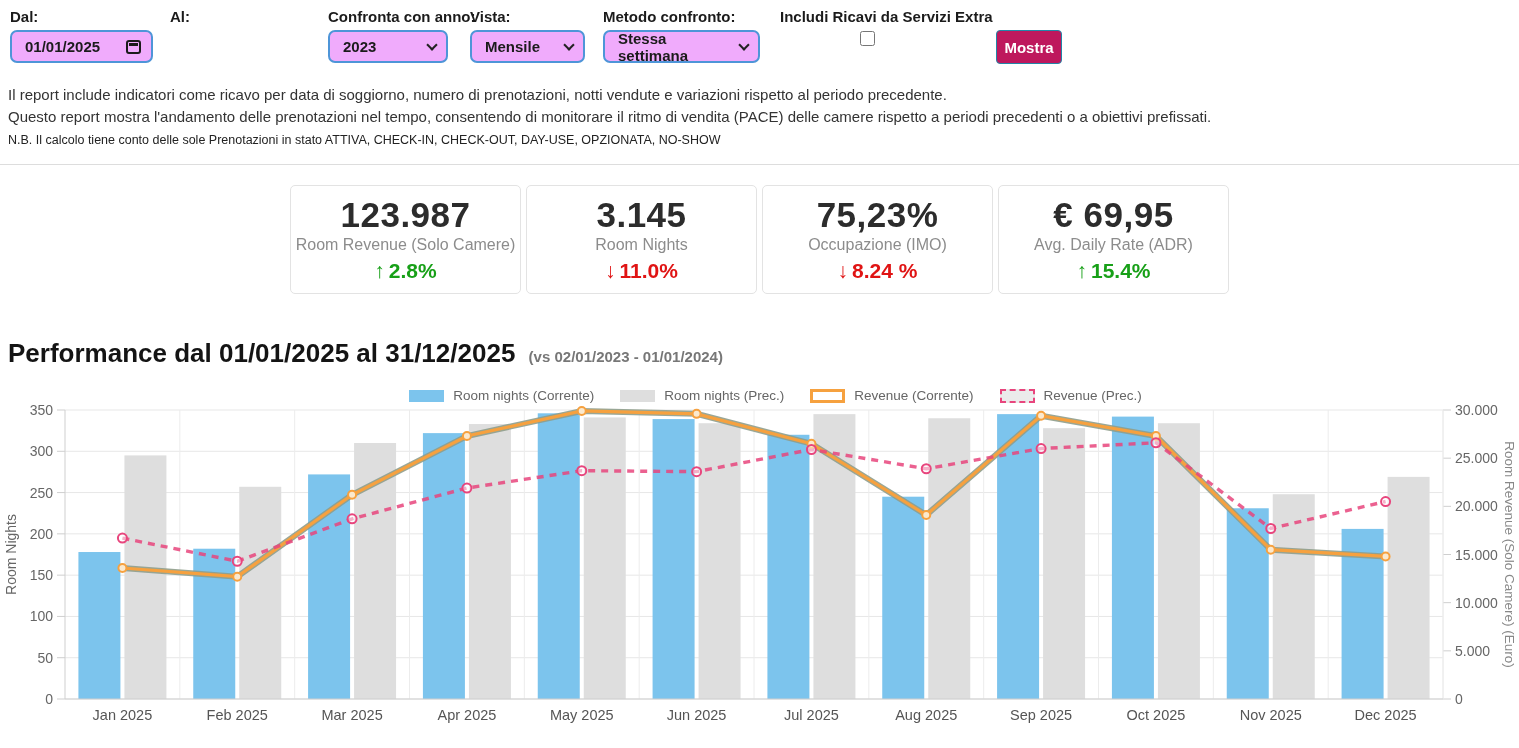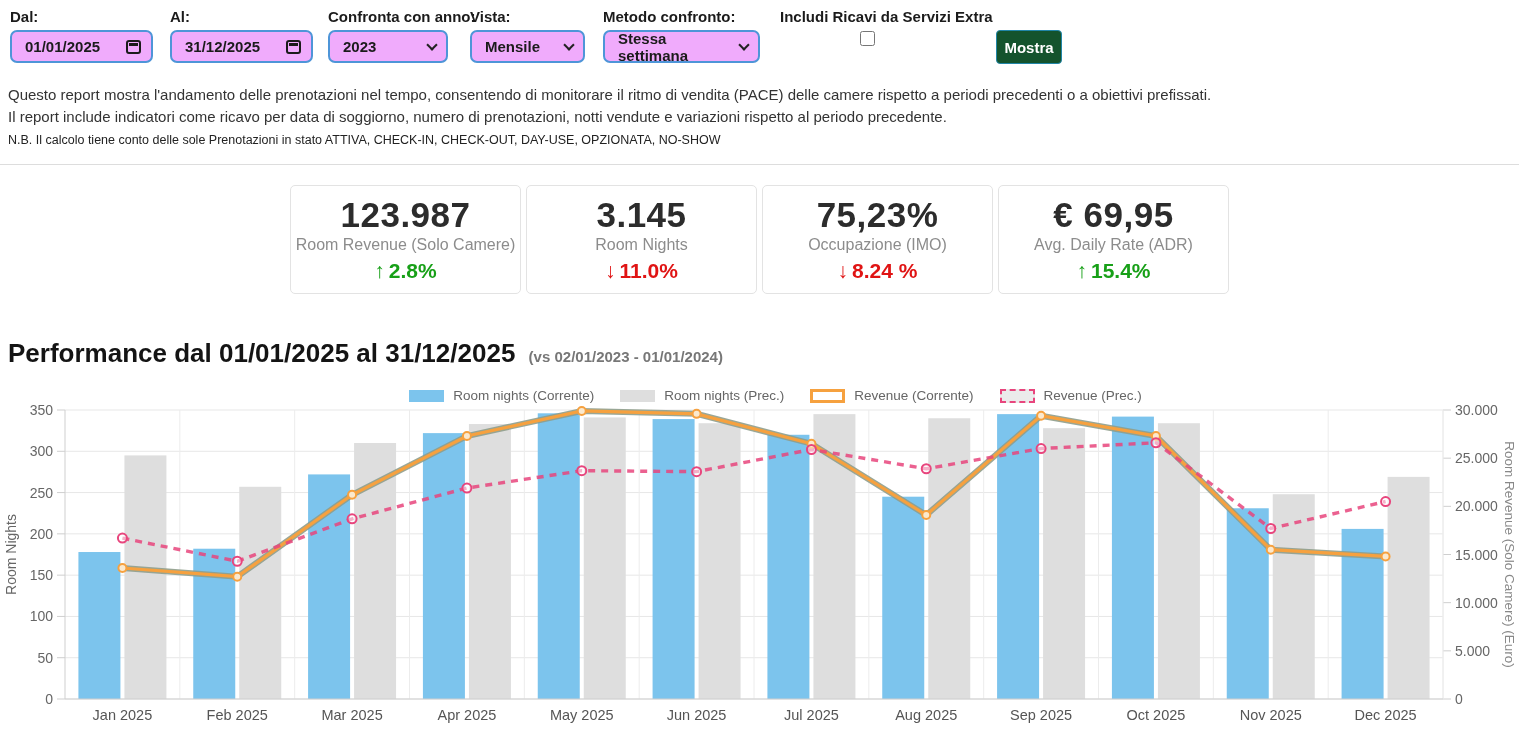--- a/index.html
+++ b/index.html
@@ -13,21 +13,21 @@
   .fbox { height:33px; border:2px solid #4E95D8; border-radius:7px; background:#f0abfc;
           display:flex; align-items:center; justify-content:space-between;
           padding:0 10px 0 13px; font-size:15px; font-weight:bold; color:#1b1b1b; cursor:pointer; }
   .cal-icon { position:relative; width:15px; height:14px; border:2px solid #1b1b1b; border-radius:3px; display:inline-block; }
   .cal-icon::before { content:""; position:absolute; left:1px; right:1px; top:1px; height:3px; background:#1b1b1b; }
   .chev-icon { width:8px; height:8px; border-right:2px solid #222; border-bottom:2px solid #222;
                transform:rotate(45deg); margin-top:-4px; display:inline-block; }
   .includi-label { position:absolute; left:780px; top:8px; font-size:15px; font-weight:bold; color:#1b1b1b; }
   .includi-check { position:absolute; left:860px; top:31px; width:15px; height:15px; cursor:pointer; }
   .mostra-btn { position:absolute; left:996px; top:30px; width:66px; height:34px;
-                background:#14532d; border:1px solid #2186A8; border-radius:4px;
+                background:#be185d; border:1px solid #2186A8; border-radius:4px;
                 color:#fff; font-size:15px; font-weight:bold; font-family:inherit; cursor:pointer; }
 
   
   .description { padding:12px 8px 0 8px; color:#333; }
   .desc-line { font-size:15px; line-height:22px; }
   .desc-note { font-size:12.5px; margin-top:5px; color:#222; }
   .divider { border:none; border-top:1px solid #ddd; margin-top:17px; }
 
   
   .kpi-row { display:flex; justify-content:center; margin-top:20px; }
@@ -61,24 +61,20 @@
 <div class="filters">
   <div class="fgroup" style="left:10px;">
     <div class="flabel">Dal:</div>
     <div class="fbox" style="width:143px;">
       <span>01/01/2025</span>
       <span class="cal-icon"></span>
     </div>
   </div>
   <div class="fgroup" style="left:170px;">
     <div class="flabel">Al:</div>
-    <div class="fbox" style="width:143px;">
-      <span>31/12/2025</span>
-      <span class="cal-icon"></span>
-    </div>
   </div>
   <div class="fgroup" style="left:328px;">
     <div class="flabel">Confronta con anno:</div>
     <div class="fbox" style="width:120px;">
       <span>2023</span>
       <span class="chev-icon"></span>
     </div>
   </div>
   <div class="fgroup" style="left:470px;">
     <div class="flabel">Vista:</div>
@@ -93,22 +89,22 @@
       <span>Stessa settimana</span>
       <span class="chev-icon"></span>
     </div>
   </div>
   <div class="includi-label">Includi Ricavi da Servizi Extra</div>
   <input type="checkbox" class="includi-check" style="">
   <button class="mostra-btn">Mostra</button>
 </div>
 
 <div class="description">
+  <div class="desc-line">Il report include indicatori come ricavo per data di soggiorno, numero di prenotazioni, notti vendute e variazioni rispetto al periodo precedente.</div>
   <div class="desc-line">Questo report mostra l'andamento delle prenotazioni nel tempo, consentendo di monitorare il ritmo di vendita (PACE) delle camere rispetto a periodi precedenti o a obiettivi prefissati.</div>
-  <div class="desc-line">Il report include indicatori come ricavo per data di soggiorno, numero di prenotazioni, notti vendute e variazioni rispetto al periodo precedente.</div>
   <div class="desc-note">N.B. Il calcolo tiene conto delle sole Prenotazioni in stato ATTIVA, CHECK-IN, CHECK-OUT, DAY-USE, OPZIONATA, NO-SHOW</div>
 </div>
 <hr class="divider">
 
 <div class="kpi-row">
     <div class="kpi-card">
       <div class="kpi-value">123.987</div>
       <div class="kpi-label">Room Revenue (Solo Camere)</div>
       <div class="kpi-delta green"><span class="arrow">↑</span><span>2.8%</span></div>
     </div>

